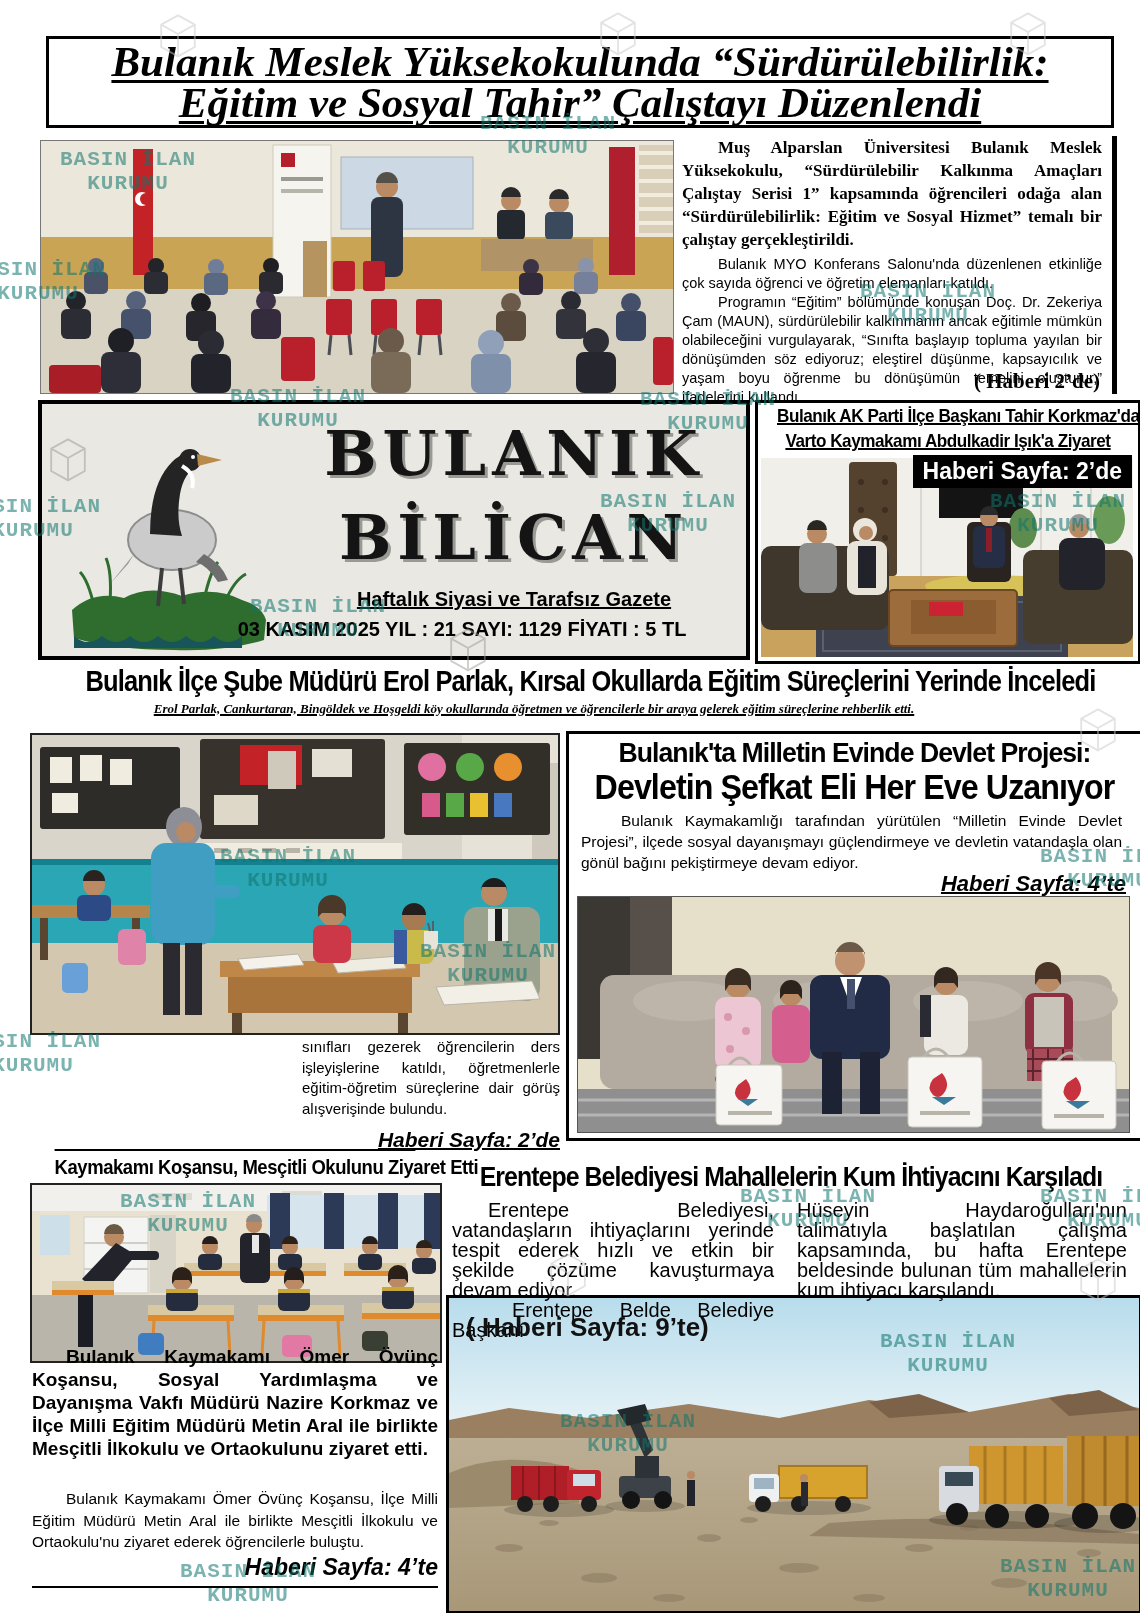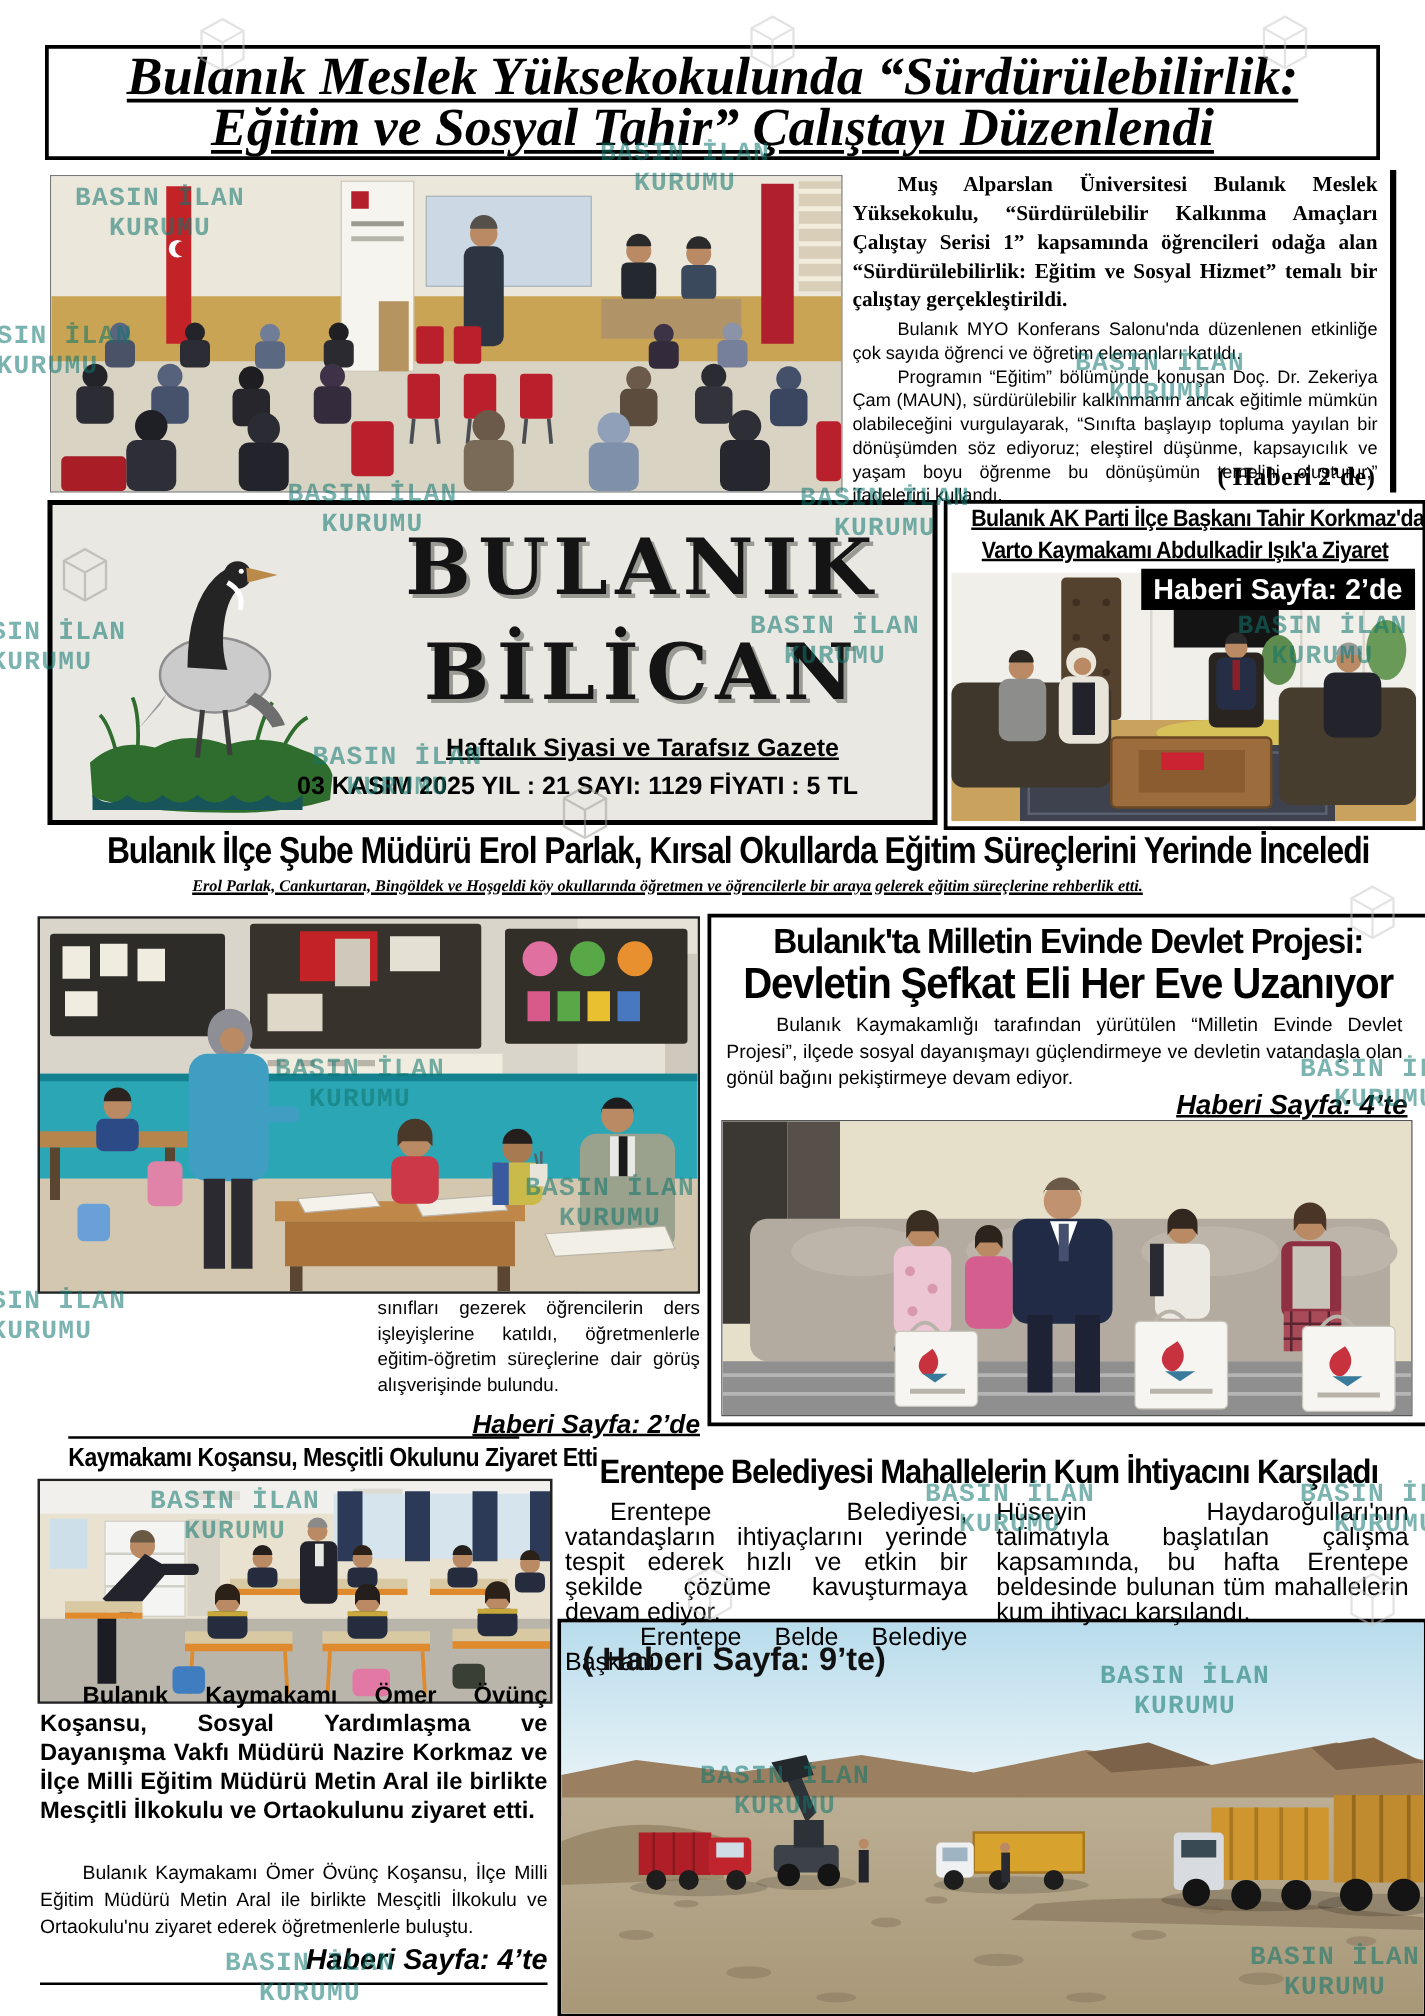--- a/index.html
+++ b/index.html
@@ -5,21 +5,21 @@
   html,body{margin:0;padding:0;background:#888;}
   .page{position:relative;width:1140px;height:1613px;background:#ffffff;overflow:hidden;
         font-family:"Liberation Sans",sans-serif;color:#000;}
   .abs{position:absolute;}
   
   .wm{position:absolute;z-index:40;pointer-events:none;text-align:center;
       color:#0f766e;opacity:.55;font-weight:bold;font-size:21px;line-height:24px;letter-spacing:1px;
       font-family:Liberation Mono, monospace;white-space:nowrap;}
   .wmcube{position:absolute;z-index:40;pointer-events:none;opacity:.5;}
   
-  .tophead{left:36px;top:36px;width:1062px;height:84px;border:3px solid #000;background:#fff;
+  .tophead{left:46px;top:36px;width:1062px;height:84px;border:3px solid #000;background:#fff;
            text-align:center;font-family:"Liberation Serif",serif;font-style:italic;font-weight:bold;
            font-size:43px;line-height:41px;padding-top:2px;z-index:2;}
   .tophead span{text-decoration:underline;text-decoration-thickness:3px;text-underline-offset:4px;}
   
   .photoA{left:40px;top:140px;z-index:1;border:1px solid #777;}
   .topstory{left:682px;top:136px;width:420px;height:258px;border-right:5px solid #000000;
             padding-right:10px;z-index:2;}
   .topstory .lead{font-family:"Liberation Serif",serif;font-weight:bold;font-size:17px;
                   line-height:23px;text-align:justify;margin:0 0 4px 0;}
   .topstory p{font-size:14.5px;line-height:19px;text-align:justify;margin:0;text-indent:36px;}
@@ -543,21 +543,21 @@
         <path d="M356 90 a10 10 0 0 1 20 0 l0 8 -3 -4 -14 0 -3 4 z" fill="#2c2118"></path>
       <rect x="350" y="102" width="32" height="22" rx="6" fill="#252c3e"></rect>
         <rect x="350" y="102" width="32" height="4" fill="#c8a83a"></rect>
     </g>
 
     <rect x="106" y="148" width="26" height="22" rx="5" fill="#3f7cc0"></rect>
     <rect x="250" y="150" width="30" height="22" rx="5" fill="#e279a4"></rect>
     <rect x="330" y="146" width="26" height="20" rx="5" fill="#3a3f34"></rect>
   </svg>
   <div class="abs koslead">Bulanık Kaymakamı Ömer Övünç Koşansu, Sosyal Yardımlaşma ve Dayanışma Vakfı Müdürü Nazire Korkmaz ve İlçe Milli Eğitim Müdürü Metin Aral ile birlikte Mesçitli İlkokulu ve Ortaokulunu ziyaret etti.</div>
-  <div class="abs kospara">Bulanık Kaymakamı Ömer Övünç Koşansu, İlçe Milli Eğitim Müdürü Metin Aral ile birlikte Mesçitli İlkokulu ve Ortaokulu'nu ziyaret ederek öğretmenlerle buluştu.</div>
+  <div class="abs kospara">Bulanık Kaymakamı Ömer Övünç Koşansu, İlçe Milli Eğitim Müdürü Metin Aral ile birlikte Mesçitli İlkokulu ve Ortaokulu'nu ziyaret ederek öğrencilerle buluştu.</div>
   <div class="abs kosref">Haberi Sayfa: 4’te</div>
 
   <div class="abs erenhead">Erentepe Belediyesi Mahallelerin Kum İhtiyacını Karşıladı</div>
   <div class="abs erencol erencol1">
     <p class="p1">Erentepe Belediyesi, vatandaşların ihtiyaçlarını yerinde tespit ederek hızlı ve etkin bir şekilde çözüme kavuşturmaya devam ediyor.</p>
     <p class="p2">Erentepe Belde Belediye Başkanı</p>
   </div>
   <div class="abs erencol erencol2">Hüseyin Haydaroğulları'nın talimatıyla başlatılan çalışma kapsamında, bu hafta Erentepe beldesinde bulunan tüm mahallelerin kum ihtiyacı karşılandı.</div>
 
   <svg class="abs photoF" width="690" height="313" viewBox="0 0 690 313">

